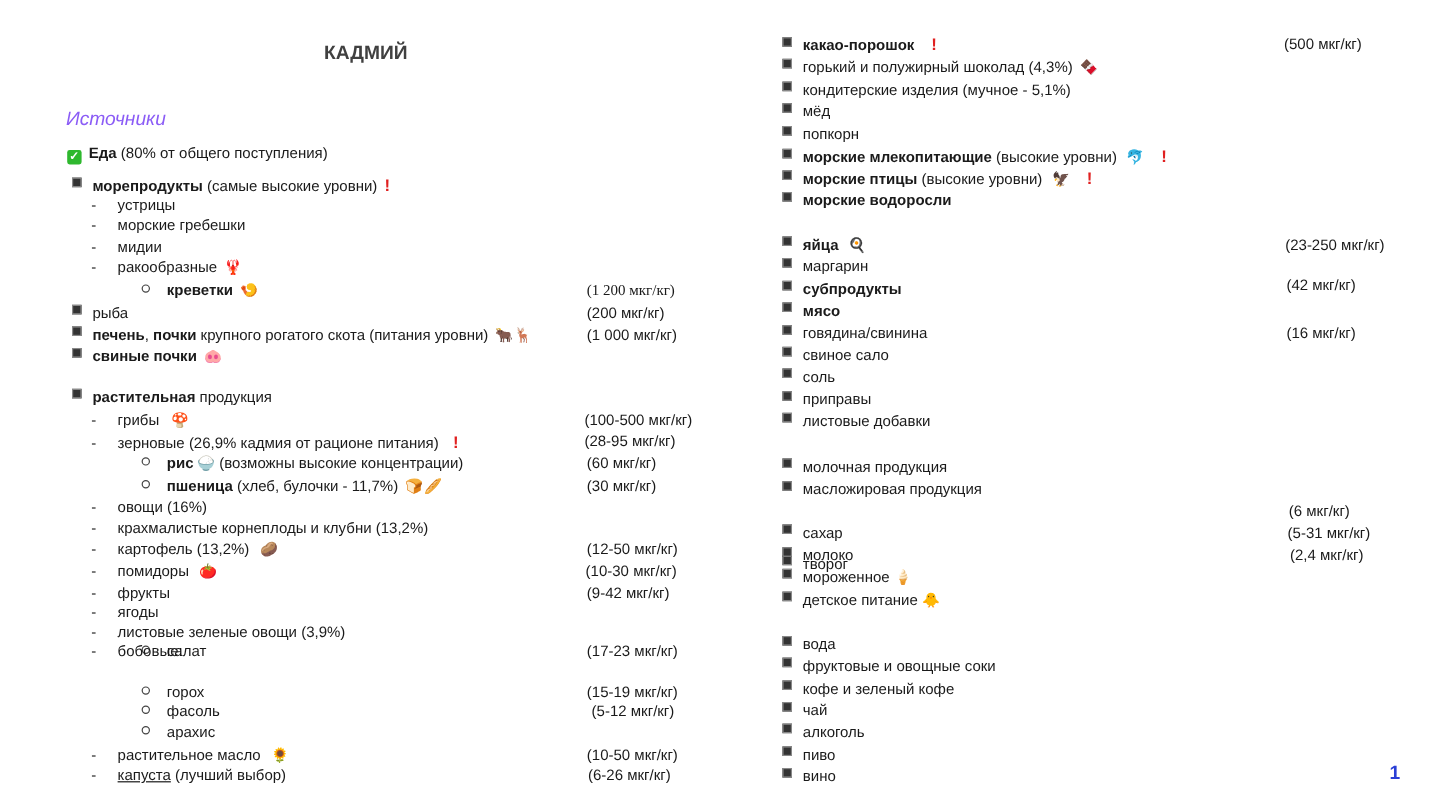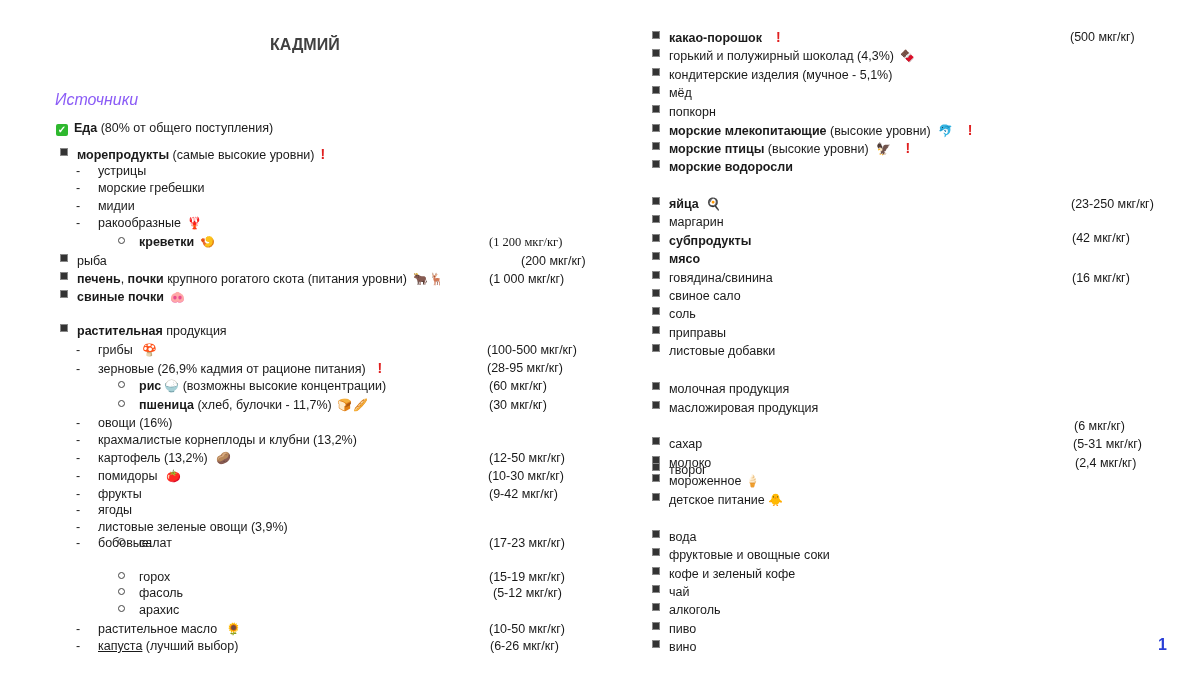--- a/index.html
+++ b/index.html
@@ -49,21 +49,21 @@
   <span class="sq"></span><span class="b">морепродукты</span><span> (самые высокие уровни)</span><span class="excl">!</span>
 </div>
 <div class="row" style="left:76px;top:162px;"><span class="dash">-</span><span>устрицы</span></div>
 <div class="row" style="left:76px;top:179px;"><span class="dash">-</span><span>морские гребешки</span></div>
 <div class="row" style="left:76px;top:197px;"><span class="dash">-</span><span>мидии</span></div>
 <div class="row" style="left:76px;top:214px;"><span class="dash">-</span><span>ракообразные</span><span class="emo">🦞</span></div>
 <div class="row" style="left:118px;top:233px;"><span class="circ"></span><span class="b">креветки</span><span class="emo">🍤</span></div>
 <div class="val" style="left:489px;top:233px;font-family:Liberation Serif, serif;">(1 200 мкг/кг)</div>
 
 <div class="row" style="left:60px;top:252px;"><span class="sq"></span><span>рыба</span></div>
-<div class="val" style="left:489px;top:252px;margin-left:32px;">(200 мкг/кг)</div>
+<div class="val" style="left:489px;top:252px;">(200 мкг/кг)</div>
 
 <div class="row" style="left:60px;top:270px;"><span class="sq"></span><span class="b">печень</span><span>, </span><span class="b">почки</span><span> крупного рогатого скота (питания уровни)</span><span class="emo">🐂</span><span class="emo" style="margin-left:1px">🦌</span></div>
 <div class="val" style="left:489px;top:270px;">(1 000 мкг/кг)</div>
 
 <div class="row" style="left:60px;top:288px;"><span class="sq"></span><span class="b">свиные почки</span><span class="emo">🐽</span></div>
 
 <div class="row" style="left:60px;top:322px;"><span class="sq"></span><span class="b">растительная</span><span> продукция</span></div>
 <div class="row" style="left:76px;top:341px;"><span class="dash">-</span><span>грибы</span><span class="emo" style="margin-left:10px">🍄</span></div>
 <div class="val" style="left:487px;top:341px;">(100-500 мкг/кг)</div>
 <div class="row" style="left:76px;top:359px;"><span class="dash">-</span><span>зерновые (26,9% кадмия от рационе питания)</span><span class="excl" style="margin-left:12px">!</span></div>

